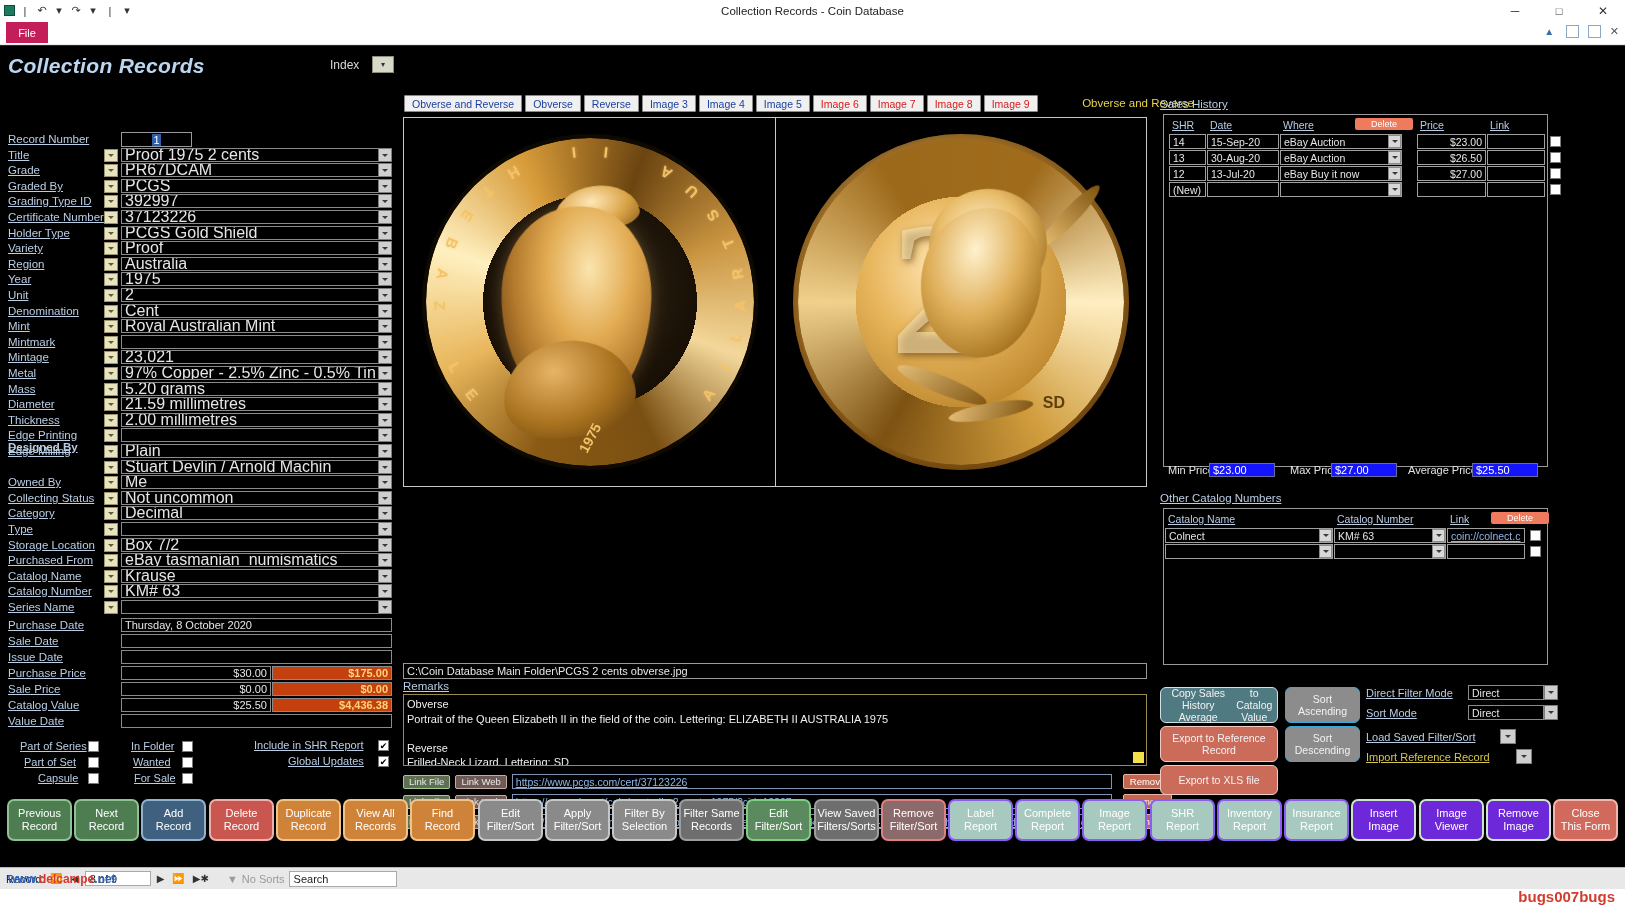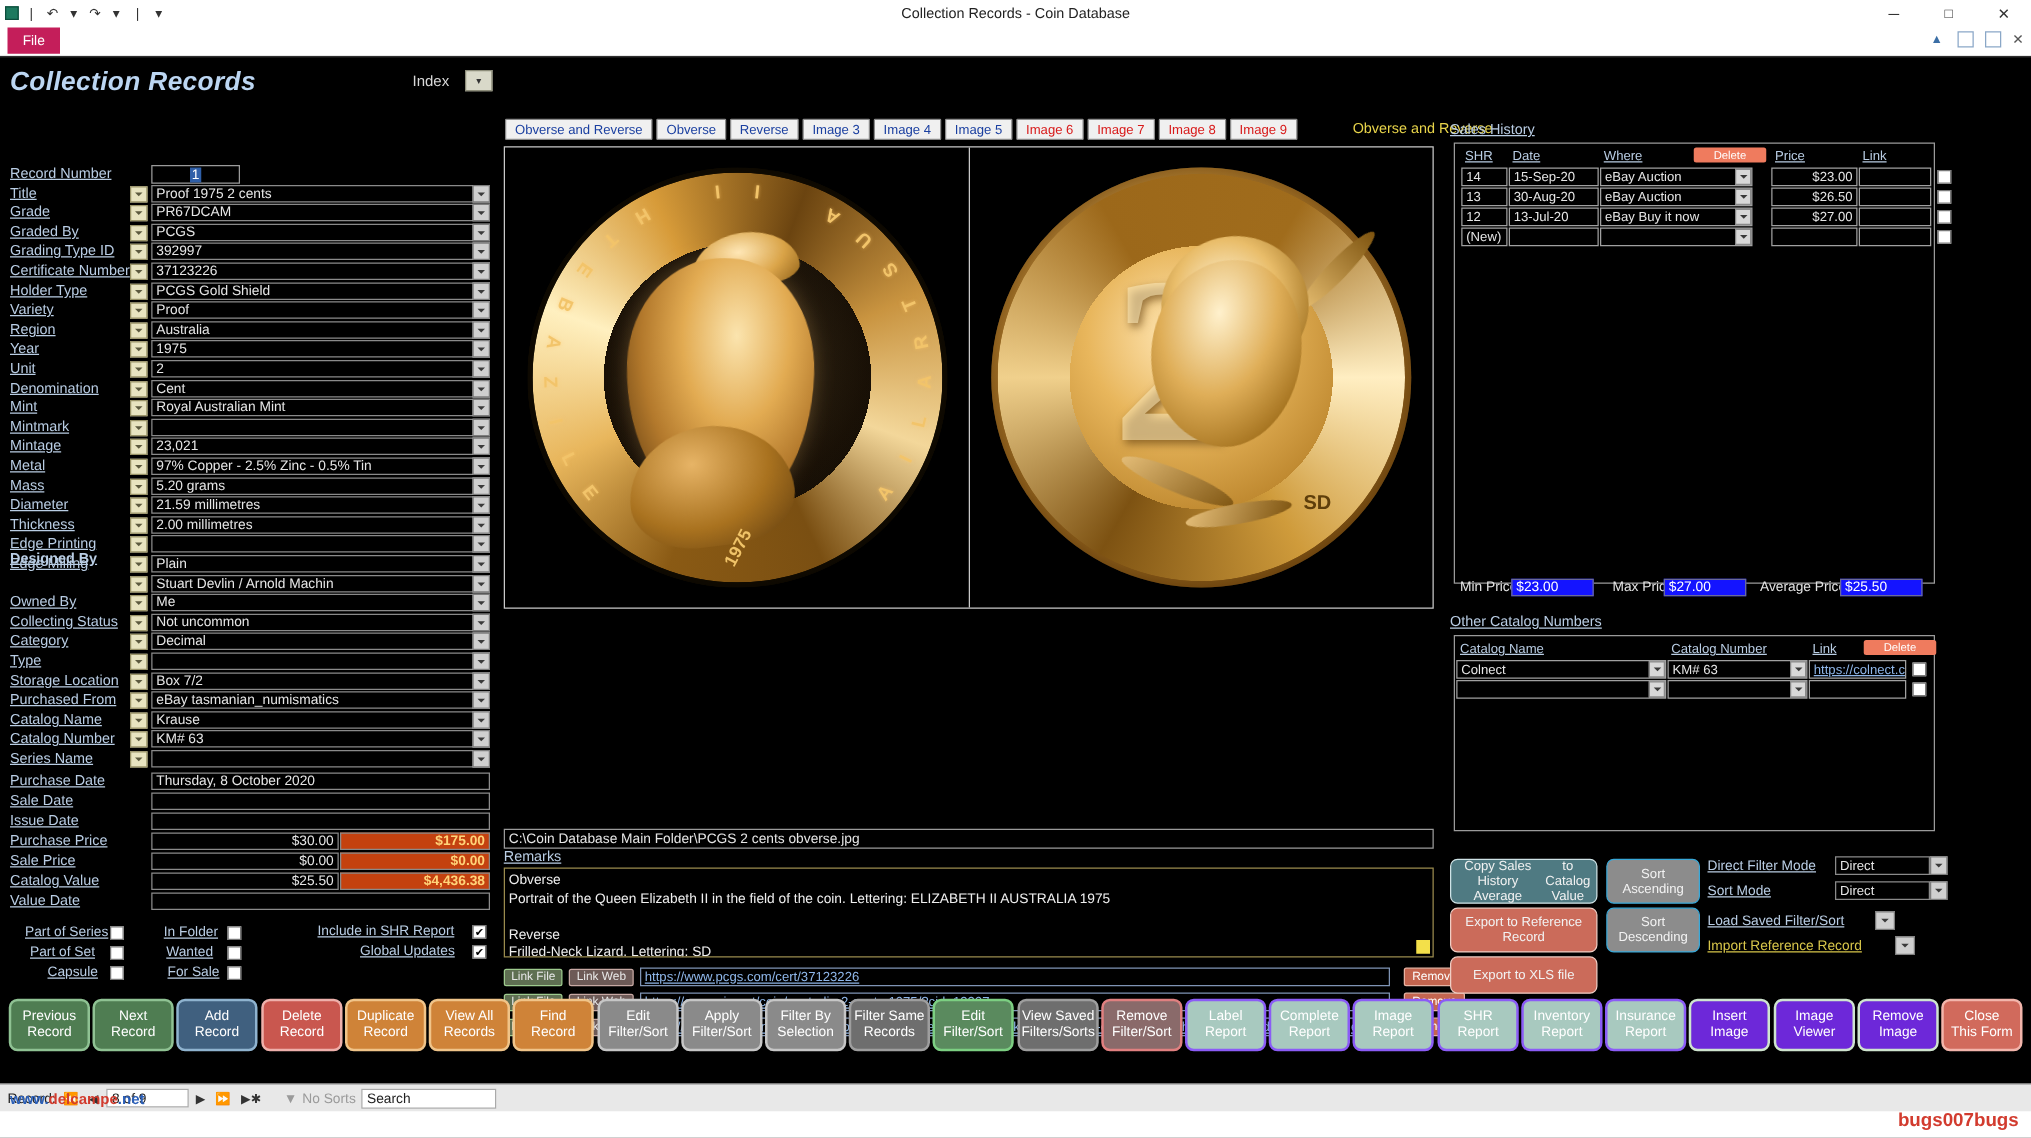--- a/index.html
+++ b/index.html
@@ -73,21 +73,21 @@
   }
   .fcombo {
     position:absolute; left:104px; width:14px; height:13px;
     background:#e8e4c0; border:1px solid #9a9468;
     display:flex; align-items:center; justify-content:center;
   }
   .fcombo:after { content:""; border-left:3px solid transparent; border-right:3px solid transparent; border-top:3px solid #5c5a3f; }
   .ftext {
     position:absolute; left:121px; width:271px; height:14px;
     background:#000; border:1px solid #8a8a8a;
-    font-size:11px; color:#e6e6e6; padding:0 2px 0 3px;
+    font-size:16px; color:#e6e6e6; padding:0 2px 0 3px;
     display:flex; align-items:center; overflow:hidden; white-space:nowrap;
   }
   .farrow {
     position:absolute; left:378px; width:14px; height:14px;
     background:#cfcfcf; border:1px solid #7d7d7d;
     display:flex; align-items:center; justify-content:center;
   }
   .farrow:after { content:""; border-left:3px solid transparent; border-right:3px solid transparent; border-top:3px solid #3a3a3a; }
 
   #recnum-box {
@@ -722,21 +722,21 @@
     <div id="ocn-title">Other Catalog Numbers</div>
     <div id="ocn-panel">
         <div class="sh-head" style="left: 4px;">Catalog Name</div>
         <div class="sh-head" style="left: 173px;">Catalog Number</div>
         <div class="sh-head" style="left: 286px;">Link</div>
         <div class="sh-del" style="left: 327px;">Delete</div>
         <div class="sh-cell" style="left: 1px; top: 19px; width: 168px;">Colnect</div>
         <div class="sh-arrow" style="left: 155px; top: 20px;"></div>
         <div class="sh-cell" style="left: 170px; top: 19px; width: 112px;">KM# 63</div>
         <div class="sh-arrow" style="left: 268px; top: 20px;"></div>
-        <div class="sh-cell" style="left: 283px; top: 19px; width: 78px; color: rgb(143, 183, 234); text-decoration: underline;">https://colnect.c</div>
+        <div class="sh-cell" style="left: 283px; top: 19px; width: 78px; color: rgb(143, 183, 234); text-decoration: underline;">coin://colnect.c</div>
         <div class="sh-chk" style="left: 366px; top: 21px;"></div>
         <div class="sh-cell" style="left: 1px; top: 35px; width: 168px;"></div>
         <div class="sh-arrow" style="left: 155px; top: 36px;"></div>
         <div class="sh-cell" style="left: 170px; top: 35px; width: 112px;"></div>
         <div class="sh-arrow" style="left: 268px; top: 36px;"></div>
         <div class="sh-cell" style="left: 283px; top: 35px; width: 78px; color: rgb(143, 183, 234); text-decoration: underline;"></div>
         <div class="sh-chk" style="left: 366px; top: 37px;"></div>
       </div>
 
     <div class="rbtn teal" style="left:1160px; top:641px; width:118px; height:36px;">

